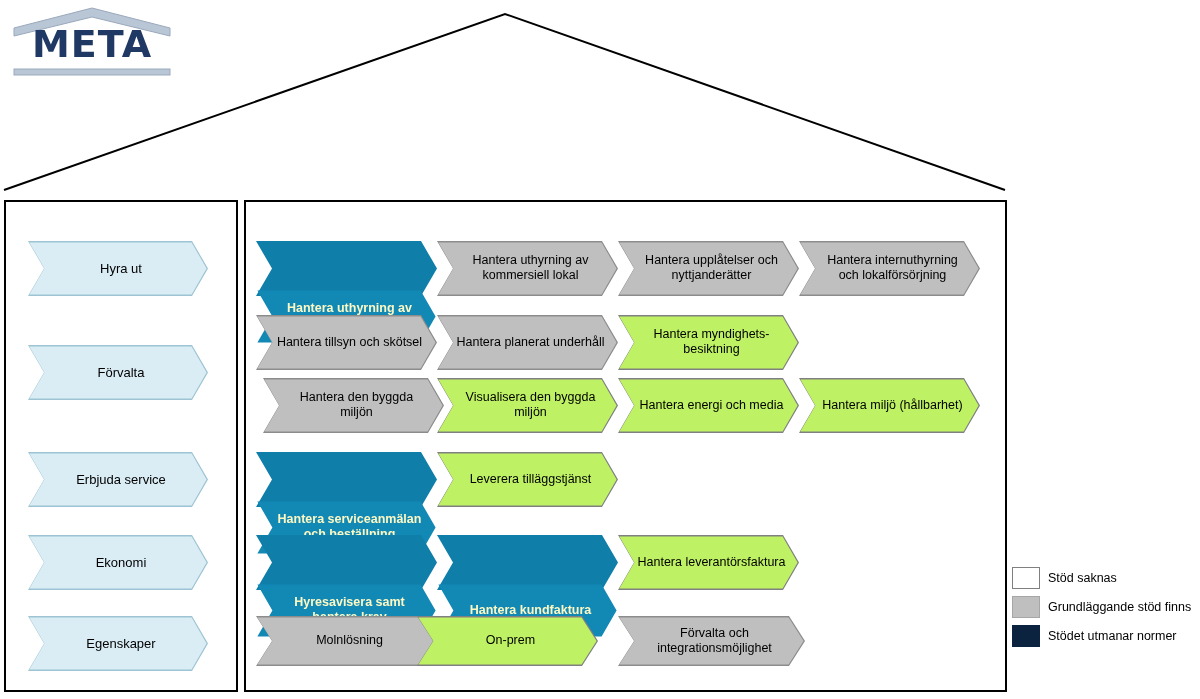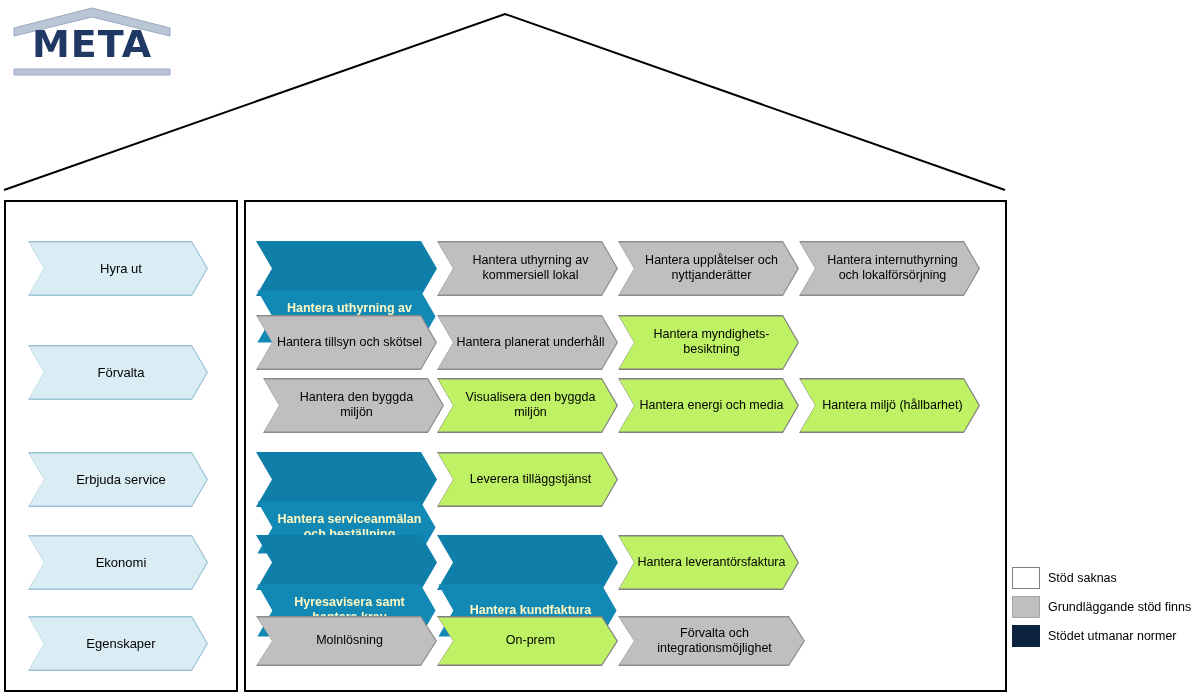--- a/index.html
+++ b/index.html
@@ -259,21 +259,21 @@
   </div>
   <div class="chev-wrap c-white" style="left:618px; top:535px; width:181px; height:55px;">
     <div class="chev-border"></div>
     <div class="chev-fill">Hantera leverantörsfaktura</div>
   </div>
 
   <div class="chev-wrap c-grey" style="left:256px; top:616px; width:181px; height:50px;">
     <div class="chev-border"></div>
     <div class="chev-fill">Molnlösning</div>
   </div>
-  <div class="chev-wrap c-white" style="left:437px; top:616px; width:181px; height:50px;">
+  <div class="chev-wrap c-white" style="left:417px; top:616px; width:181px; height:50px;">
     <div class="chev-border"></div>
     <div class="chev-fill">On-prem</div>
   </div>
   <div class="chev-wrap c-grey" style="left:618px; top:616px; width:187px; height:50px;">
     <div class="chev-border"></div>
     <div class="chev-fill">Förvalta och integrationsmöjlighet</div>
   </div>
 </div>
 
 <div id="brand">Mowida</div>

